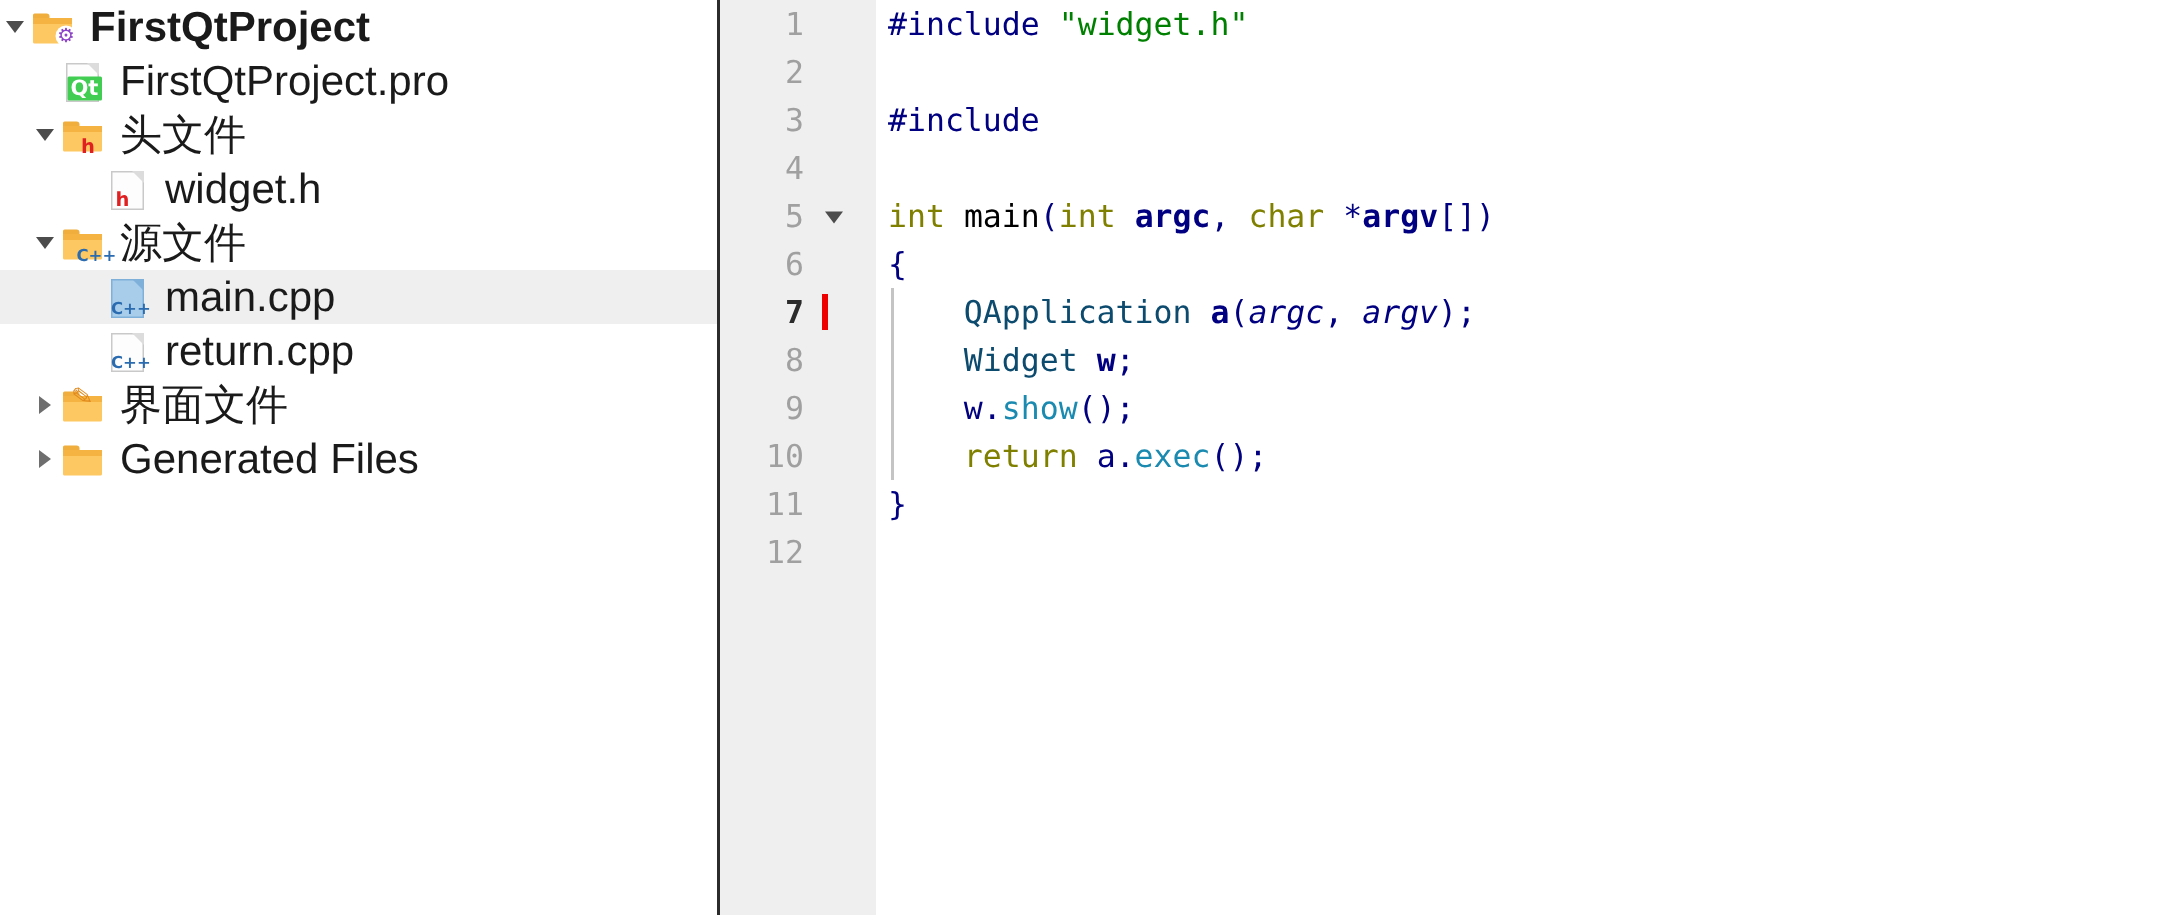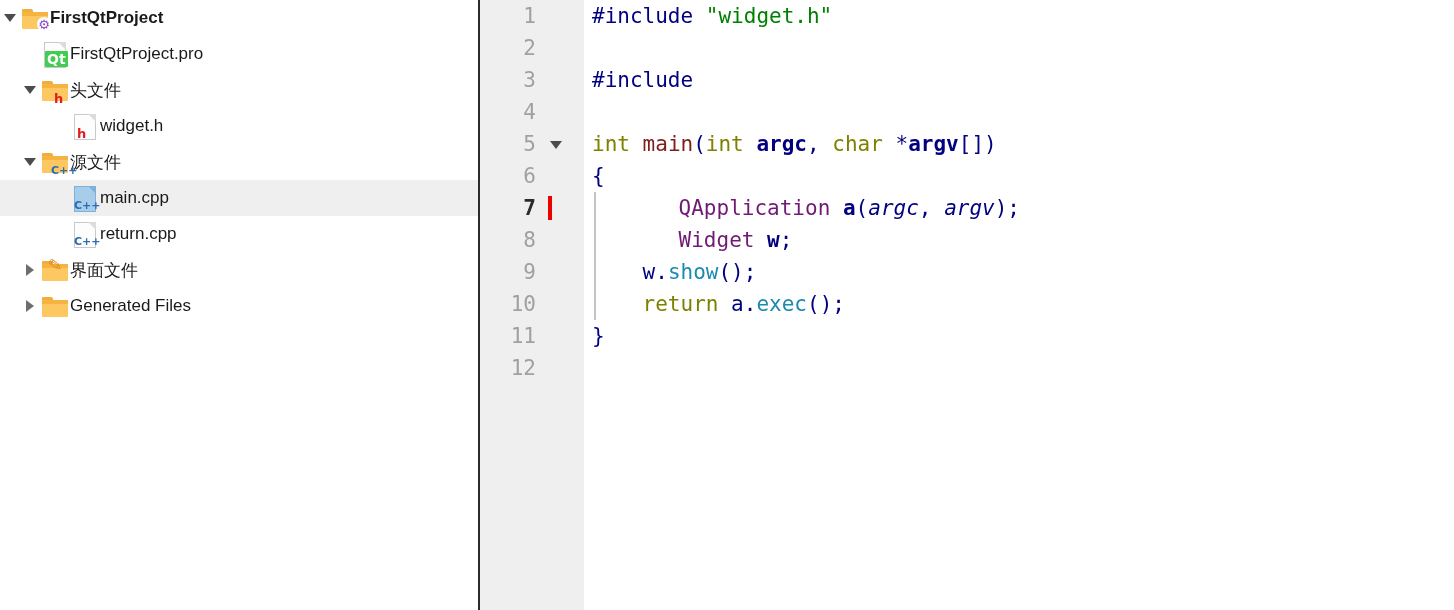--- a/index.html
+++ b/index.html
@@ -103,23 +103,23 @@
     background: #41cd52; color: #ffffff;
     font-size: 14px; padding: 1px 2px; border-radius: 1px;
   }
   .badge.pencil {
     left: 8px; top: 0px;
     color: #e08a1e; font-size: 17px;
     transform: rotate(-8deg);
   }
 
   .tree-label {
-    font-size: 17px;
+    font-size: 28px;
     color: #1a1a1a;
-    margin-left: 0;
+    margin-left: 10px;
     font-family: "Liberation Sans", sans-serif;
   }
   .tree-label.bold { font-weight: bold; }
 
   
   #divider {
     width: 2px; height: 610px; background: #2b2b2b; flex: 0 0 2px;
   }
 
   
@@ -173,22 +173,22 @@
     left: 10px; top: 192px;
     width: 2px; height: 128px;
     background: #c4c4c4;
   }
 
   
   .t-pre   { color: #000080; }
   .t-str   { color: #008000; }
   .t-type  { color: #808000; text-align: right; }
   .t-fn    { color: #1a8ab0; }
-  .t-fnmain{ color: #7f1d1d; }
-  .t-class { color: #701a75; margin-left: 36px; }
+  .t-fnmain{ color: #000000; }
+  .t-class { color: #0c4a6e; }
   .t-var   { color: #000080; font-weight: bold; }
   .t-param { color: #000080; font-style: italic; }
   .t-plain { color: #000080; }
   .t-punct { color: #000080; }
   .t-kw    { color: #808000; }
 </style>
 </head>
 <body>
 
 <div id="app">

